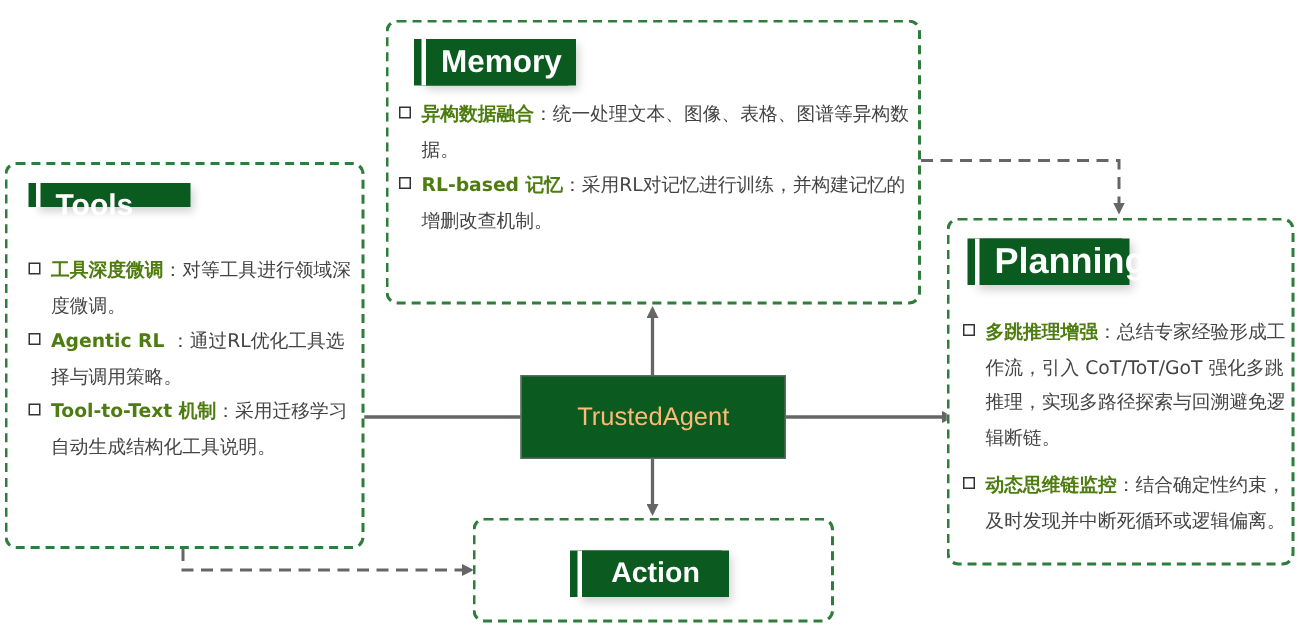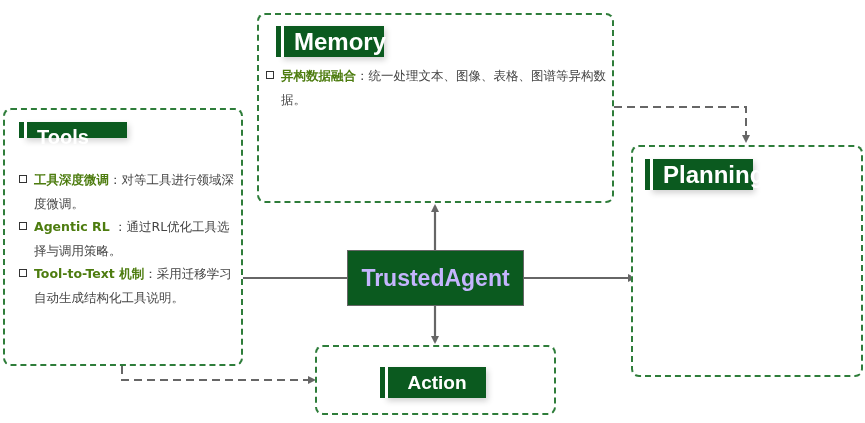--- a/index.html
+++ b/index.html
@@ -8,21 +8,21 @@
   #connectors { position: absolute; left: 0; top: 0; width: 865px; height: 423px; z-index: 0; }
   .panel { position: absolute; border: 2px dashed #2e7d3a; border-radius: 8px; background: #ffffff; box-sizing: border-box; z-index: 1; }
   .tag { position: absolute; background: #0b5a1f; color: #ffffff; font-weight: bold; font-family: "Liberation Sans", "DejaVu Sans", sans-serif;
          border-left: 3px solid #ffffff; box-shadow: -5px 0 0 0 #0b5a1f, 2px 3px 6px rgba(0,0,0,0.18); padding-left: 10px; box-sizing: border-box; }
   .items { position: absolute; font-size: 12.5px; line-height: 23.5px; }
   .item { position: relative; padding-left: 16px; }
   .item .box { position: absolute; left: 1px; top: 7px; width: 8px; height: 8px; border: 1.6px solid #333; box-sizing: border-box; }
   .item .t { font-weight: bold; color: #4d7c0f; }
   .item .d { color: #444; }
   .center { position: absolute; left: 347px; top: 250px; width: 177px; height: 56px; background: #0b5a1f; border: 1.5px solid #666;
-            color: #c4b5fd; font-weight: bold; font-size: 23px; display: flex; align-items: center; justify-content: center; z-index: 2;
+            color: #fdba74; font-weight: normal; font-size: 17px; display: flex; align-items: center; justify-content: center; z-index: 2;
             font-family: "Liberation Sans", "DejaVu Sans", sans-serif; box-sizing: border-box; }
 </style>
 </head>
 <body>
 
 <svg id="connectors" viewBox="0 0 865 423">
   <defs>
     <marker id="ah" markerWidth="8" markerHeight="8" refX="6" refY="4" orient="auto" markerUnits="userSpaceOnUse">
       <path d="M0,0 L8,4 L0,8 z" fill="#666"></path>
     </marker>
@@ -35,25 +35,29 @@
   <line x1="524" y1="278" x2="634" y2="278" stroke="#666" stroke-width="2.2" marker-end="url(#ah)"></line>
 
   <line x1="435" y1="306" x2="435" y2="342" stroke="#666" stroke-width="2.2" marker-end="url(#ah)"></line>
 
   <polyline points="614,107 746,107 746,141" fill="none" stroke="#666" stroke-width="2" stroke-dasharray="8,5" marker-end="url(#ah)"></polyline>
 
   <polyline points="122,366 122,380 314,380" fill="none" stroke="#666" stroke-width="2" stroke-dasharray="8,5" marker-end="url(#ah)"></polyline>
 </svg>
 
 <div class="panel" style="left:257px; top:13px; width:357px; height:190px;">
-  <div class="tag" style="left:22px; top:11px; width:103px; height:31px; font-size:24px; line-height:31px;">Memory</div>
+  <div class="tag" style="left:22px; top:11px; width:103px; height:31px; font-size:21px; line-height:31px;">Memory</div>
   <div class="items" style="left:6px; top:49px; width:345px;">
     <div class="item">
       <span class="box"></span>
       <span class="t">异构数据融合</span><span class="d">：统一处理文本、图像、表格、图谱等异构数据。</span>
+    </div>
+    <div class="item">
+      <span class="box"></span>
+      <span class="t">RL-based 记忆</span><span class="d">：采用RL对记忆进行训练，并构建记忆的增删改查机制。</span>
     </div>
   </div>
 </div>
 
 <div class="panel" style="left:3px; top:108px; width:240px; height:258px;">
   <div class="tag" style="left:19px; top:12px; width:103px; height:16px; font-size:20px; line-height:31px;">Tools</div>
   <div class="items" style="left:13px; top:58px; width:222px;">
     <div class="item">
       <span class="box"></span>
       <span class="t">工具深度微调</span><span class="d">：对等工具进行领域深度微调。</span>
@@ -64,19 +68,29 @@
     </div>
     <div class="item">
       <span class="box"></span>
       <span class="t">Tool-to-Text 机制</span><span class="d">：采用迁移学习自动生成结构化工具说明。</span>
     </div>
   </div>
 </div>
 
 <div class="panel" style="left:631px; top:145px; width:232px; height:232px;">
   <div class="tag" style="left:17px; top:12px; width:103px; height:31px; font-size:24px; line-height:31px;">Planning</div>
+  <div class="items" style="left:8px; top:62px; width:220px;">
+    <div class="item" style="margin-bottom:8px;">
+      <span class="box"></span>
+      <span class="t">多跳推理增强</span><span class="d">：总结专家经验形成工作流，引入 CoT/ToT/GoT 强化多跳推理，实现多路径探索与回溯避免逻辑断链。</span>
+    </div>
+    <div class="item">
+      <span class="box"></span>
+      <span class="t">动态思维链监控</span><span class="d">：结合确定性约束，及时发现并中断死循环或逻辑偏离。</span>
+    </div>
+  </div>
 </div>
 
 <div class="panel" style="left:315px; top:345px; width:241px; height:70px;">
   <div class="tag" style="left:68px; top:20px; width:101px; height:31px; font-size:19px; line-height:31px; text-align:center; padding-left:0;">Action</div>
 </div>
 
 <div class="center">TrustedAgent</div>
 
 </body></html>

